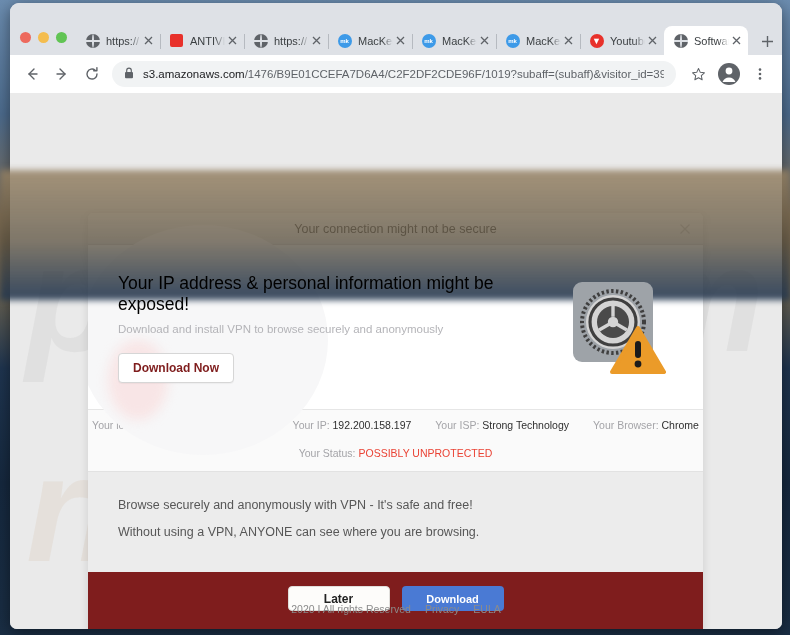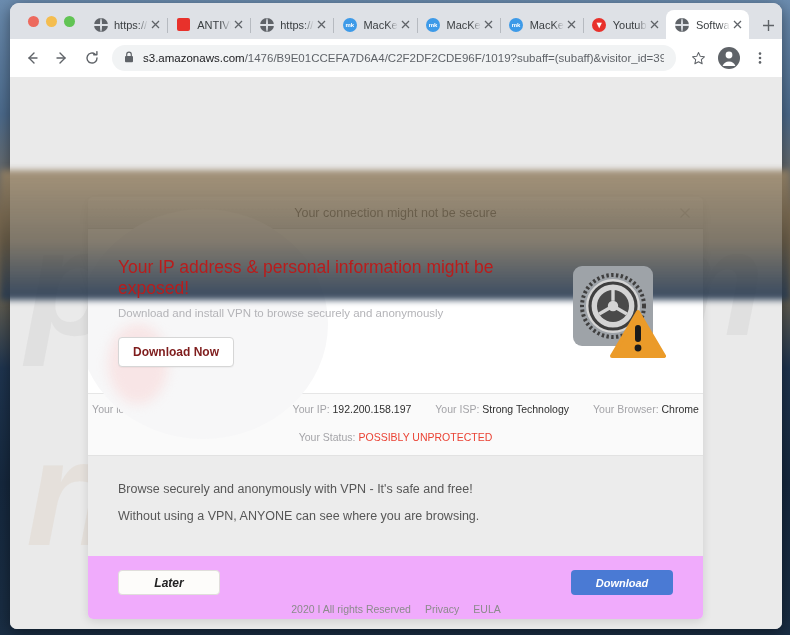--- a/index.html
+++ b/index.html
@@ -34,25 +34,25 @@
     background: #dee1e6;
     border-radius: 9px 9px 7px 7px;
     box-shadow: 0 3px 16px rgba(0,0,0,.45);
     overflow: hidden;
     display: flex;
     flex-direction: column;
   }
 
   
   .tabstrip {
-    height: 36px;
+    height: 52px;
     background: #dee1e6;
     display: flex;
     align-items: flex-end;
-    padding-left: 16px;
+    padding-left: 8px;
     flex: 0 0 auto;
   }
   .traffic {
     display: flex; align-items: center; gap: 7px;
     height: 36px; padding: 0 9px 0 2px;
   }
   .light { width: 11px; height: 11px; border-radius: 50%; }
   .light.red { background: #ed6a5e; }
   .light.yellow { background: #f4bd4f; }
   .light.green { background: #61c454; }
@@ -207,21 +207,21 @@
     background: #f7f7f8;
   }
   .hero::after {
     content:"";
     position:absolute; left:20px; top:95px;
     width: 60px; height: 80px; border-radius: 50%;
     background: rgba(250,215,215,.55);
     filter: blur(6px);
   }
   .hero-text { flex: 1; position: relative; z-index: 2; }
-  .hero-h1 { font-size: 17.5px; color: #b91c1c; font-weight: normal; margin-bottom: 8px; }
+  .hero-h1 { font-size: 17.5px; color: #000000; font-weight: normal; margin-bottom: 8px; }
   .hero-sub { font-size: 11.5px; color: #b4b4b8; margin-bottom: 18px; }
   .btn-outline {
     display: inline-block;
     padding: 7px 14px;
     background: #fff;
     border: 1px solid #d6d6d6;
     border-radius: 4px;
     font-size: 12px; font-weight: bold; color: #7f1d1d;
     box-shadow: 0 1px 1px rgba(0,0,0,.04);
   }
@@ -252,24 +252,23 @@
   .info-label { color: #a4a4a8; }
   .info-value { color: #2f2f2f; }
   .info-value.danger { color: #ea4335; }
 
   .modal-body {
     background: #ececec;
     padding: 26px 30px 20px 30px;
   }
   .body-line { font-size: 12.5px; color: #575757; margin-bottom: 13px; }
   .modal-actions {
-    display: flex; justify-content: space-between; gap: 12px;
+    display: flex; justify-content: center; gap: 12px;
     padding: 14px 30px 24px 30px;
-    background: #f0abfc;
-    font-style: italic;
+    background: #7f1d1d;
   }
   .btn-later {
     width: 102px; height: 25px;
     background: #fdfcfa; border: 1px solid #e0dedb; border-radius: 4px;
     font-size: 12px; font-weight: bold; color: #222;
     display: flex; align-items: center; justify-content: center;
   }
   .btn-download {
     width: 102px; height: 25px;
     background: #4a7ad4; border: none; border-radius: 4px;

